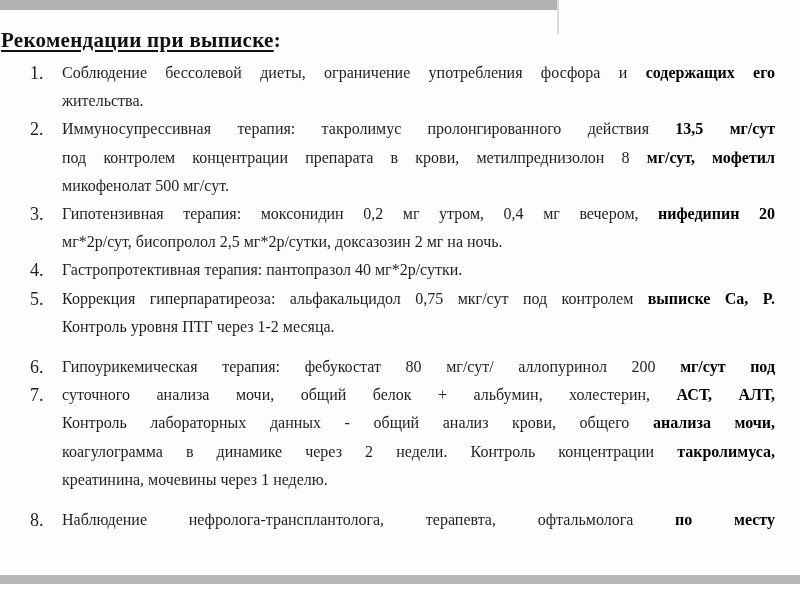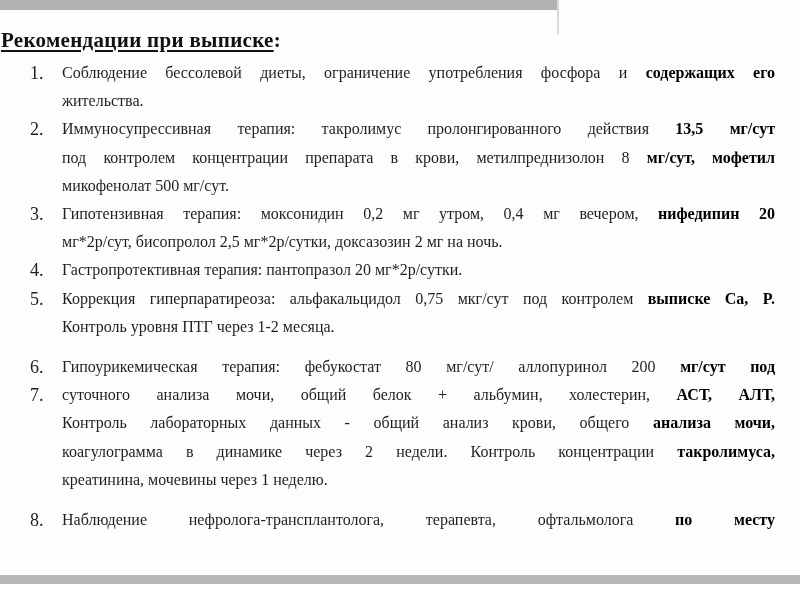--- a/index.html
+++ b/index.html
@@ -105,21 +105,21 @@
     <span class="num">3.</span>
     <div class="item-lines">
           <div class="line just"><span>Гипотензивная терапия: моксонидин 0,2 мг утром, 0,4 мг вечером, </span><span class="b">нифедипин 20</span></div>
           <div class="line"><span>мг*2р/сут, бисопролол 2,5 мг*2р/сутки, доксазозин 2 мг на ночь.</span></div>
         </div>
   </li>
 
   <li class="item">
     <span class="num">4.</span>
     <div class="item-lines">
-          <div class="line"><span>Гастропротективная терапия: пантопразол 20 мг*2р/сутки.</span></div>
+          <div class="line"><span>Гастропротективная терапия: пантопразол 40 мг*2р/сутки.</span></div>
         </div>
   </li>
 
   <li class="item">
     <span class="num">5.</span>
     <div class="item-lines">
           <div class="line just"><span>Коррекция гиперпаратиреоза: альфакальцидол 0,75 мкг/сут под контролем </span><span class="b">выписке Ca, P.</span></div>
           <div class="line"><span>Контроль уровня ПТГ через 1-2 месяца.</span></div>
         </div>
   </li>

